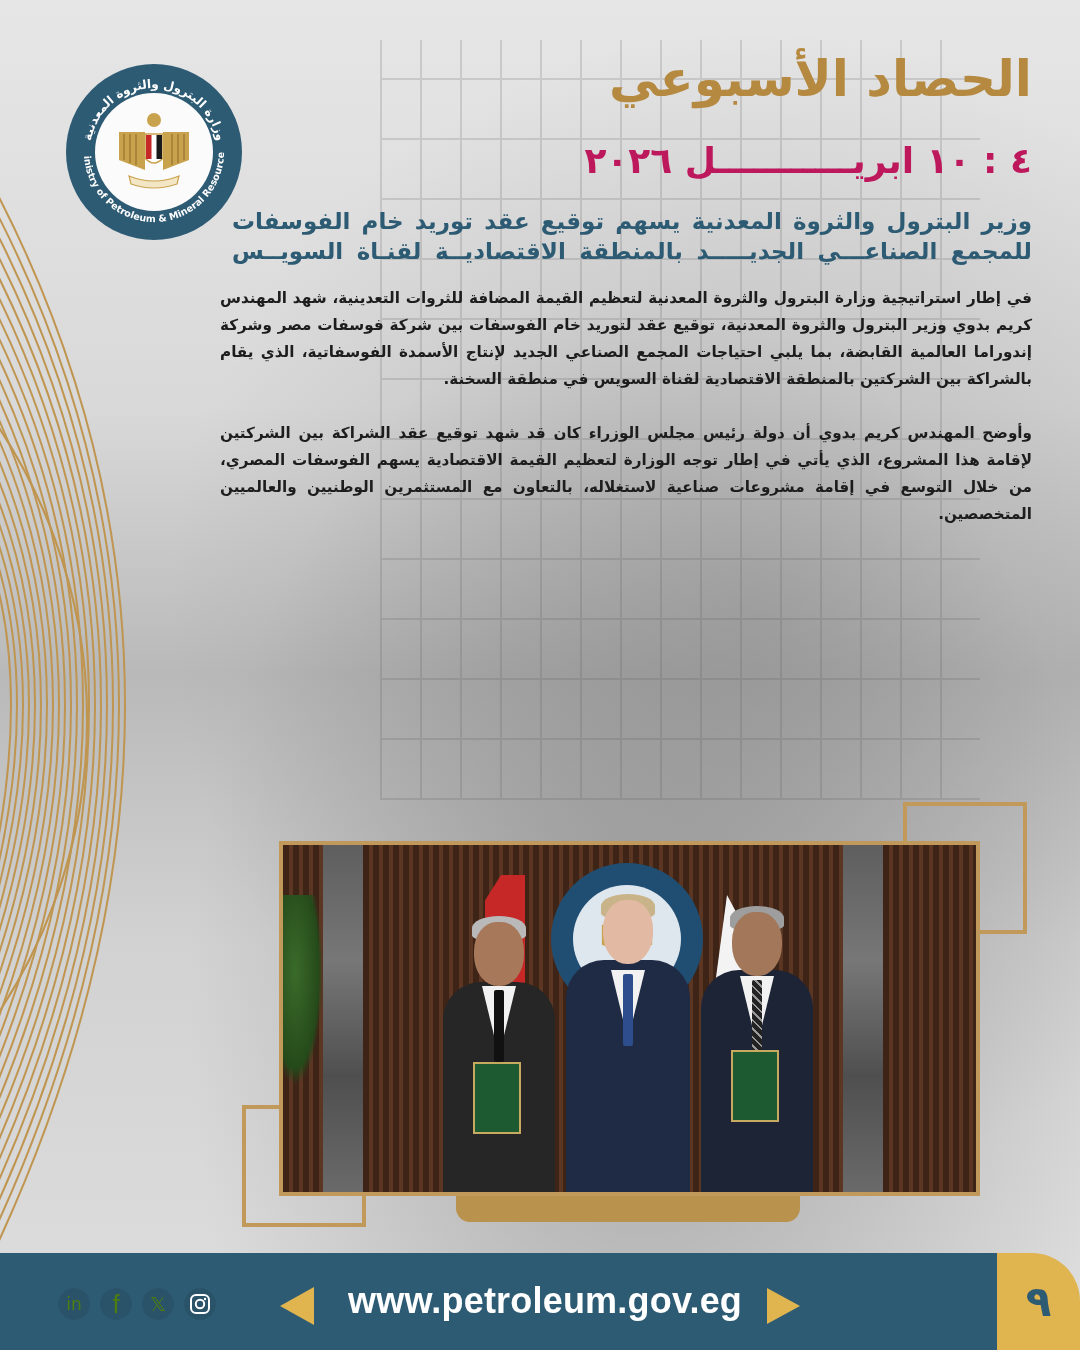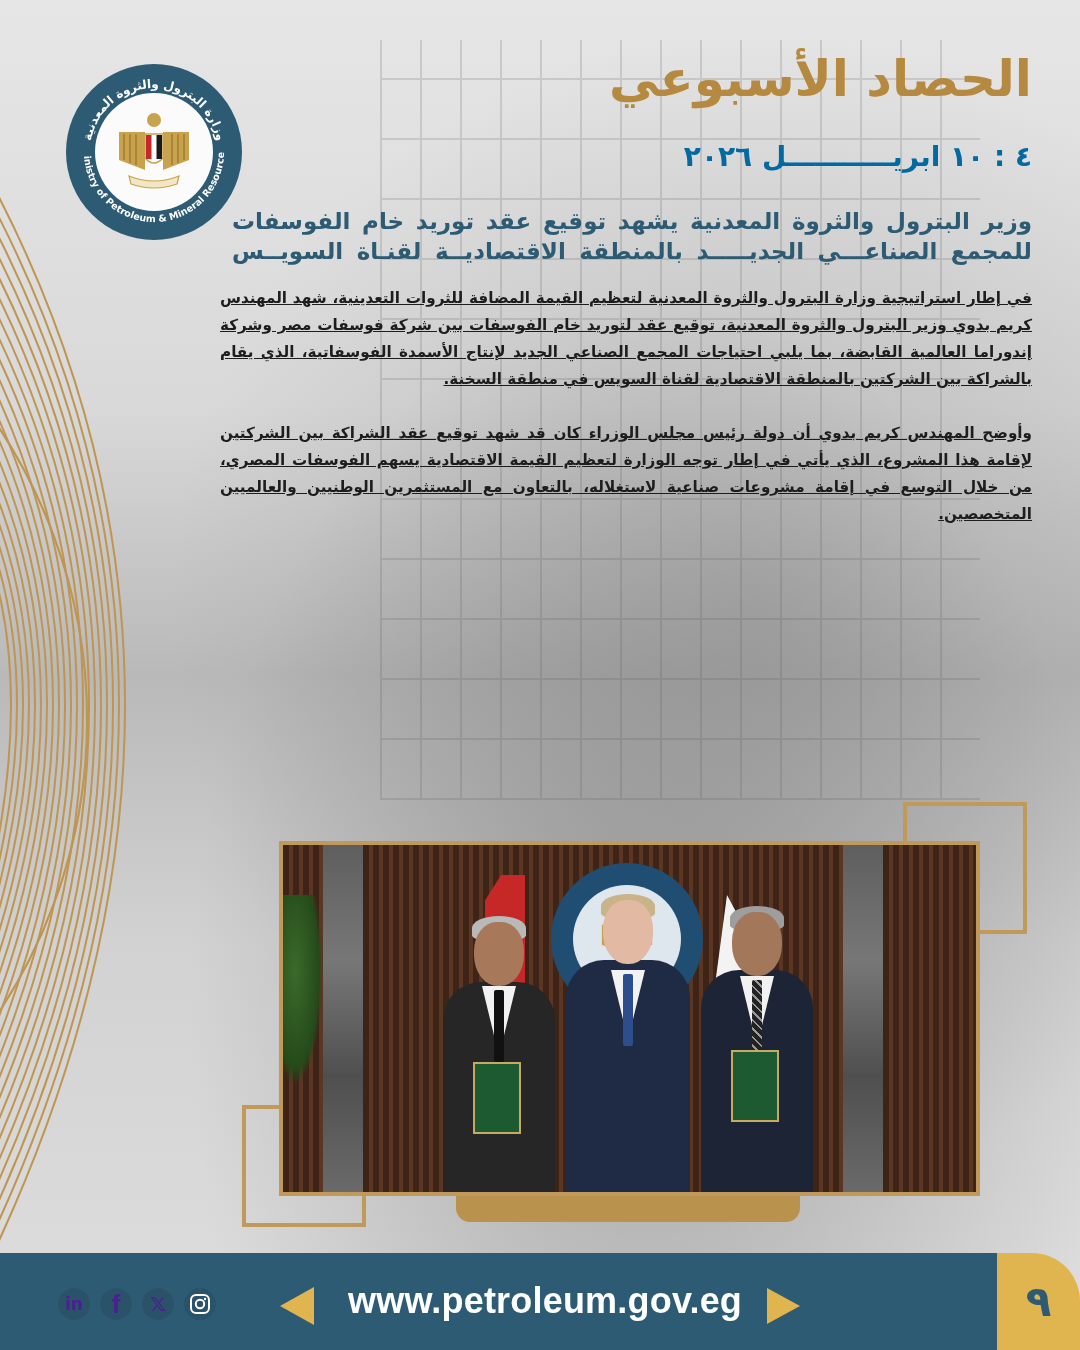--- a/index.html
+++ b/index.html
@@ -38,35 +38,35 @@
 
     .title {
       position: absolute; right: 48px; top: 50px;
       font-family: "DejaVu Sans", sans-serif; font-weight: bold;
       font-size: 50px; color: #b5893f; direction: rtl; text-align: left;
       letter-spacing: 0;
     }
     .date {
       position: absolute; right: 48px; top: 140px;
       font-family: "DejaVu Sans", sans-serif; font-weight: bold;
-      font-size: 28px; color: #0369a1; direction: rtl; text-align: left;
+      font-size: 36px; color: #be185d; direction: rtl; text-align: left;
     }
     .headline {
       position: absolute; right: 48px; top: 206px; width: 800px;
       font-family: "DejaVu Sans", sans-serif; font-weight: bold;
       font-size: 23px; line-height: 30px; color: #2e5b74;
       direction: rtl; text-align: justify; text-align-last: justify;
     }
     .body {
       position: absolute; right: 48px; top: 285px; width: 812px;
       direction: rtl; text-align: justify;
       font-family: "DejaVu Sans", sans-serif;
       font-size: 15.2px; line-height: 27px; color: #1d1d1d; font-weight: bold;
     }
-    .body p { margin-bottom: 27px; text-decoration: underline; }
+    .body p { margin-bottom: 27px; }
 
     .frame-tr {
       position: absolute; left: 903px; top: 802px; width: 124px; height: 132px;
       border: 4px solid #c19a5b;
     }
     .frame-bl {
       position: absolute; left: 242px; top: 1105px; width: 124px; height: 122px;
       border: 4px solid #c19a5b;
     }
     .tab-bottom {
@@ -145,21 +145,21 @@
       font-family: "DejaVu Sans", sans-serif; font-weight: bold;
       font-size: 42px; color: #2e5b74;
     }
     .social {
       position: absolute; left: 58px; top: 1288px; display: flex; gap: 10px;
     }
     .social .s {
       width: 32px; height: 32px; border-radius: 50%;
       background: rgba(0,0,0,0.08);
       display: flex; align-items: center; justify-content: center;
-      color: #4c1d95; font-family: "DejaVu Sans", sans-serif; font-weight: bold;
+      color: #4d7c0f; font-family: "DejaVu Sans", sans-serif; font-weight: normal;
     }
     .url {
       position: absolute; left: 348px; top: 1280px;
       font-family: "Liberation Sans", sans-serif; font-weight: bold;
       font-size: 36px; color: #ffffff; letter-spacing: 0.2px;
     }
     .arrow-l {
       position: absolute; left: 280px; top: 1287px; width: 0; height: 0;
       border-top: 19px solid transparent; border-bottom: 19px solid transparent;
       border-right: 34px solid #e0b44f;
@@ -234,21 +234,21 @@
       <rect x="31" y="25" width="5.5" height="24" fill="#c62828"></rect>
       <rect x="41.5" y="25" width="5.5" height="24" fill="#1a1a1a"></rect>
       <path d="M 14 66 Q 39 76 64 66 L 62 74 Q 39 82 16 74 Z" fill="#f3e6c4" stroke="#c9a24d" stroke-width="1.2"></path>
     </svg>
   </div>
 </div>
 
 <div class="title">الحصاد الأسبوعي</div>
 <div class="date">٤ : ١٠ ابريـــــــــــل ٢٠٢٦</div>
 
-<div class="headline">وزير البترول والثروة المعدنية يشهد توقيع عقد توريد خام الفوسفات للمجمع الصناعـــي الجديـــــد بالمنطقة الاقتصاديــة لقنـاة السويــس</div>
+<div class="headline">وزير البترول والثروة المعدنية يسهم توقيع عقد توريد خام الفوسفات للمجمع الصناعـــي الجديـــــد بالمنطقة الاقتصاديــة لقنـاة السويــس</div>
 
 <div class="body">
   <p>في إطار استراتيجية وزارة البترول والثروة المعدنية لتعظيم القيمة المضافة للثروات التعدينية، شهد المهندس كريم بدوي وزير البترول والثروة المعدنية، توقيع عقد لتوريد خام الفوسفات بين شركة فوسفات مصر وشركة إندوراما العالمية القابضة، بما يلبي احتياجات المجمع الصناعي الجديد لإنتاج الأسمدة الفوسفاتية، الذي يقام بالشراكة بين الشركتين بالمنطقة الاقتصادية لقناة السويس في منطقة السخنة.</p>
   <p>وأوضح المهندس كريم بدوي أن دولة رئيس مجلس الوزراء كان قد شهد توقيع عقد الشراكة بين الشركتين لإقامة هذا المشروع، الذي يأتي في إطار توجه الوزارة لتعظيم القيمة الاقتصادية يسهم الفوسفات المصري، من خلال التوسع في إقامة مشروعات صناعية لاستغلاله، بالتعاون مع المستثمرين الوطنيين والعالميين المتخصصين.</p>
 </div>
 
 <div class="frame-tr"></div>
 <div class="frame-bl"></div>
 <div class="tab-bottom"></div>
 

